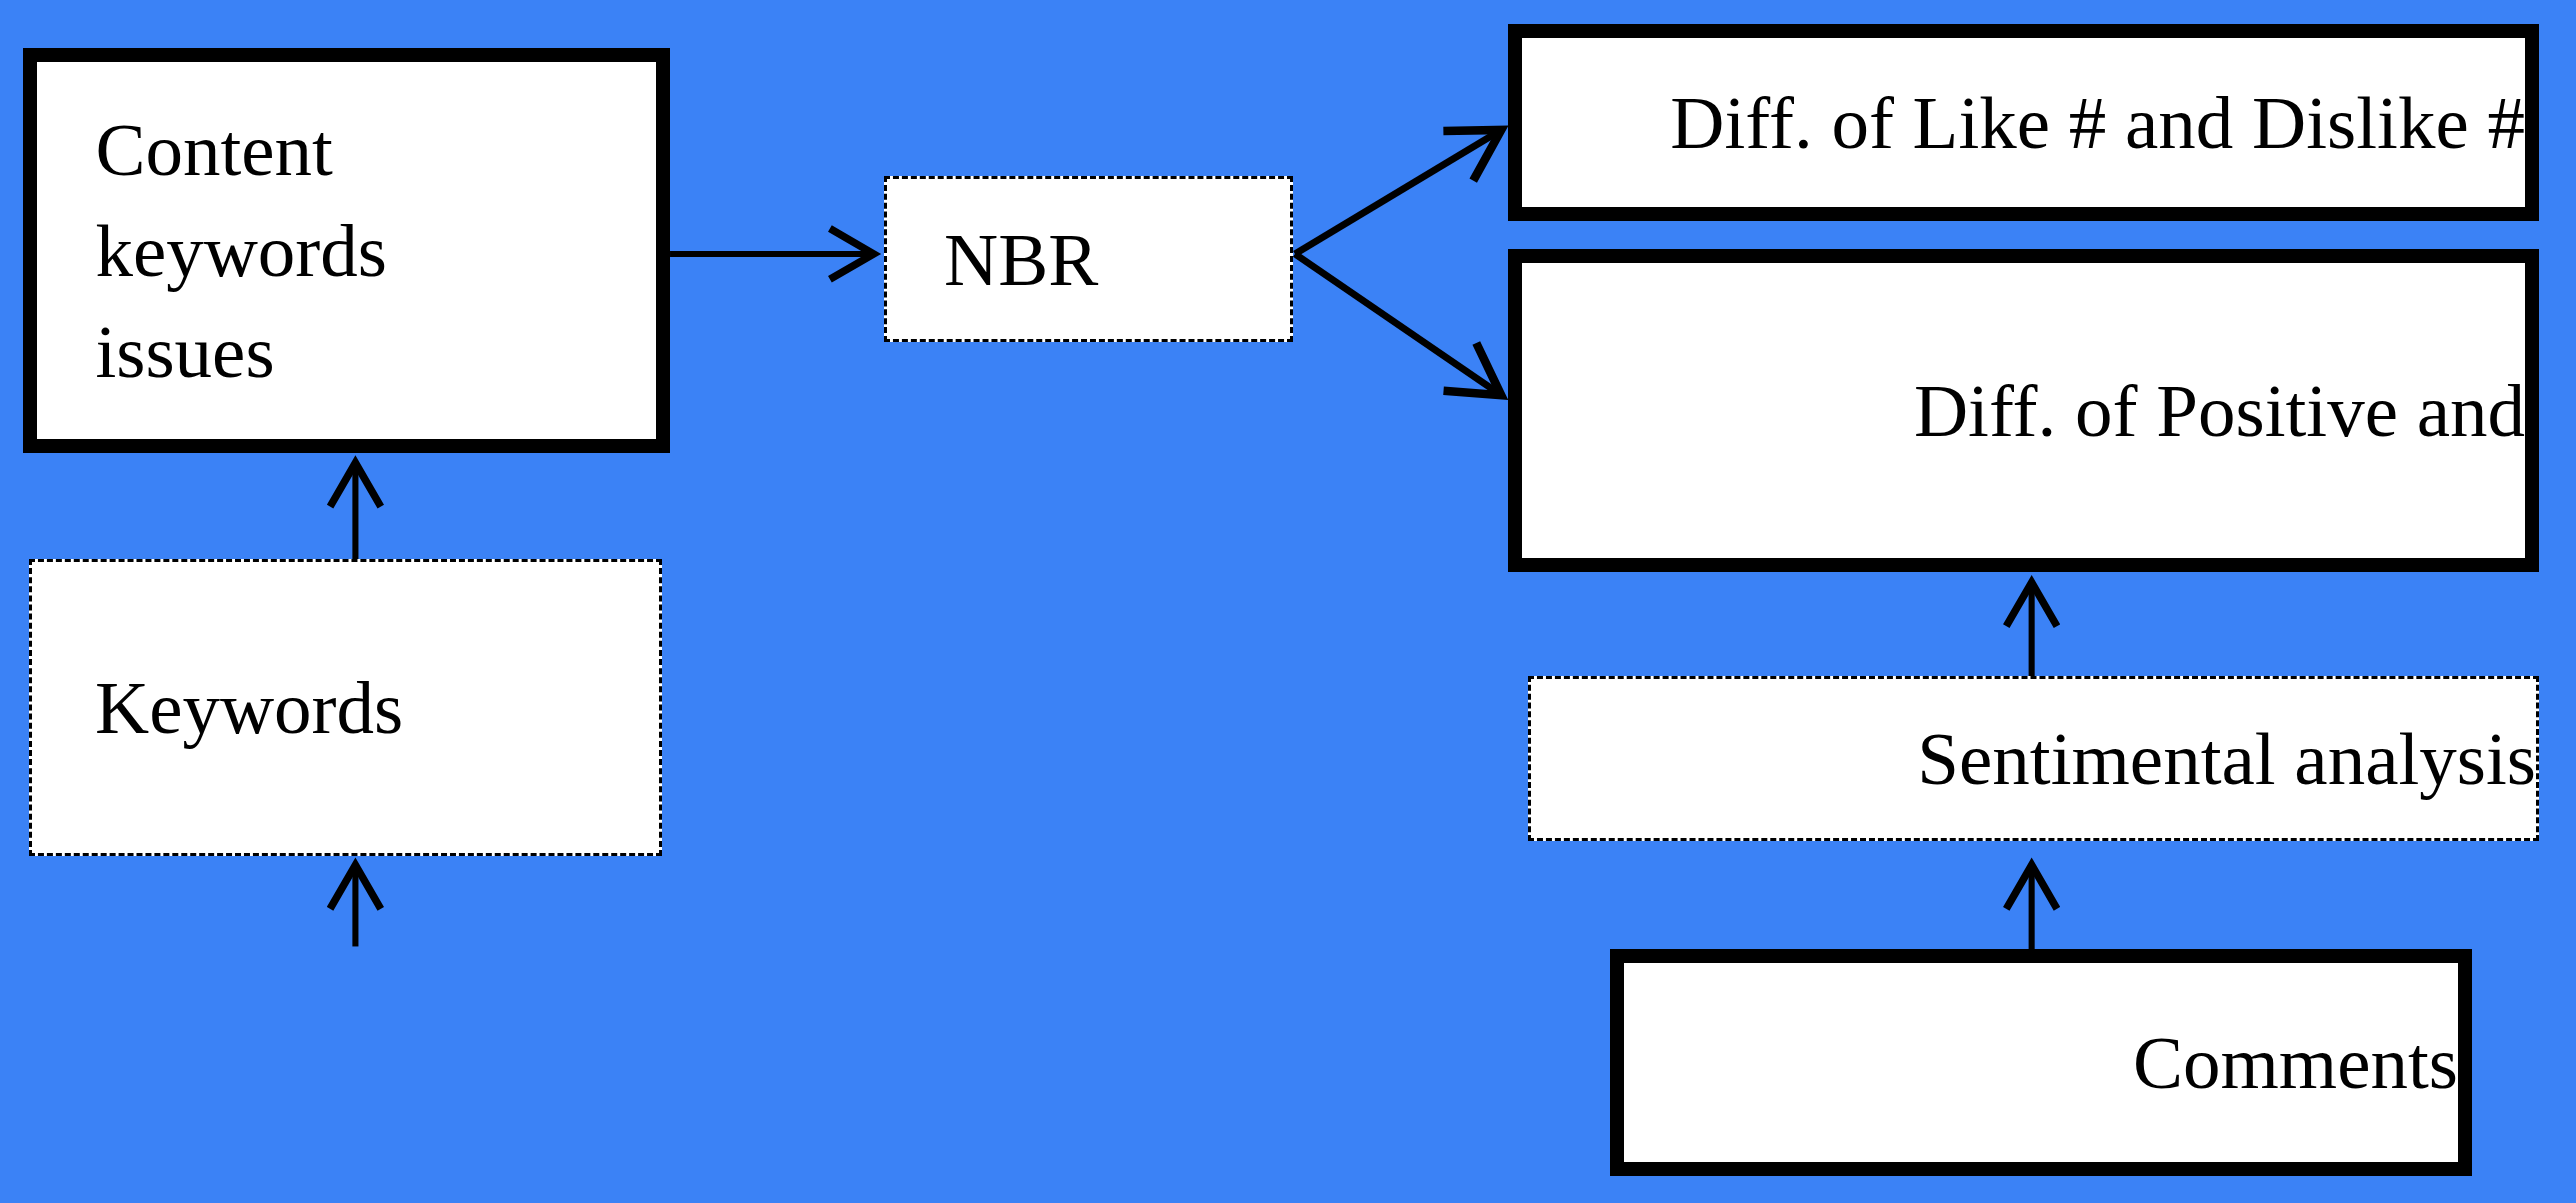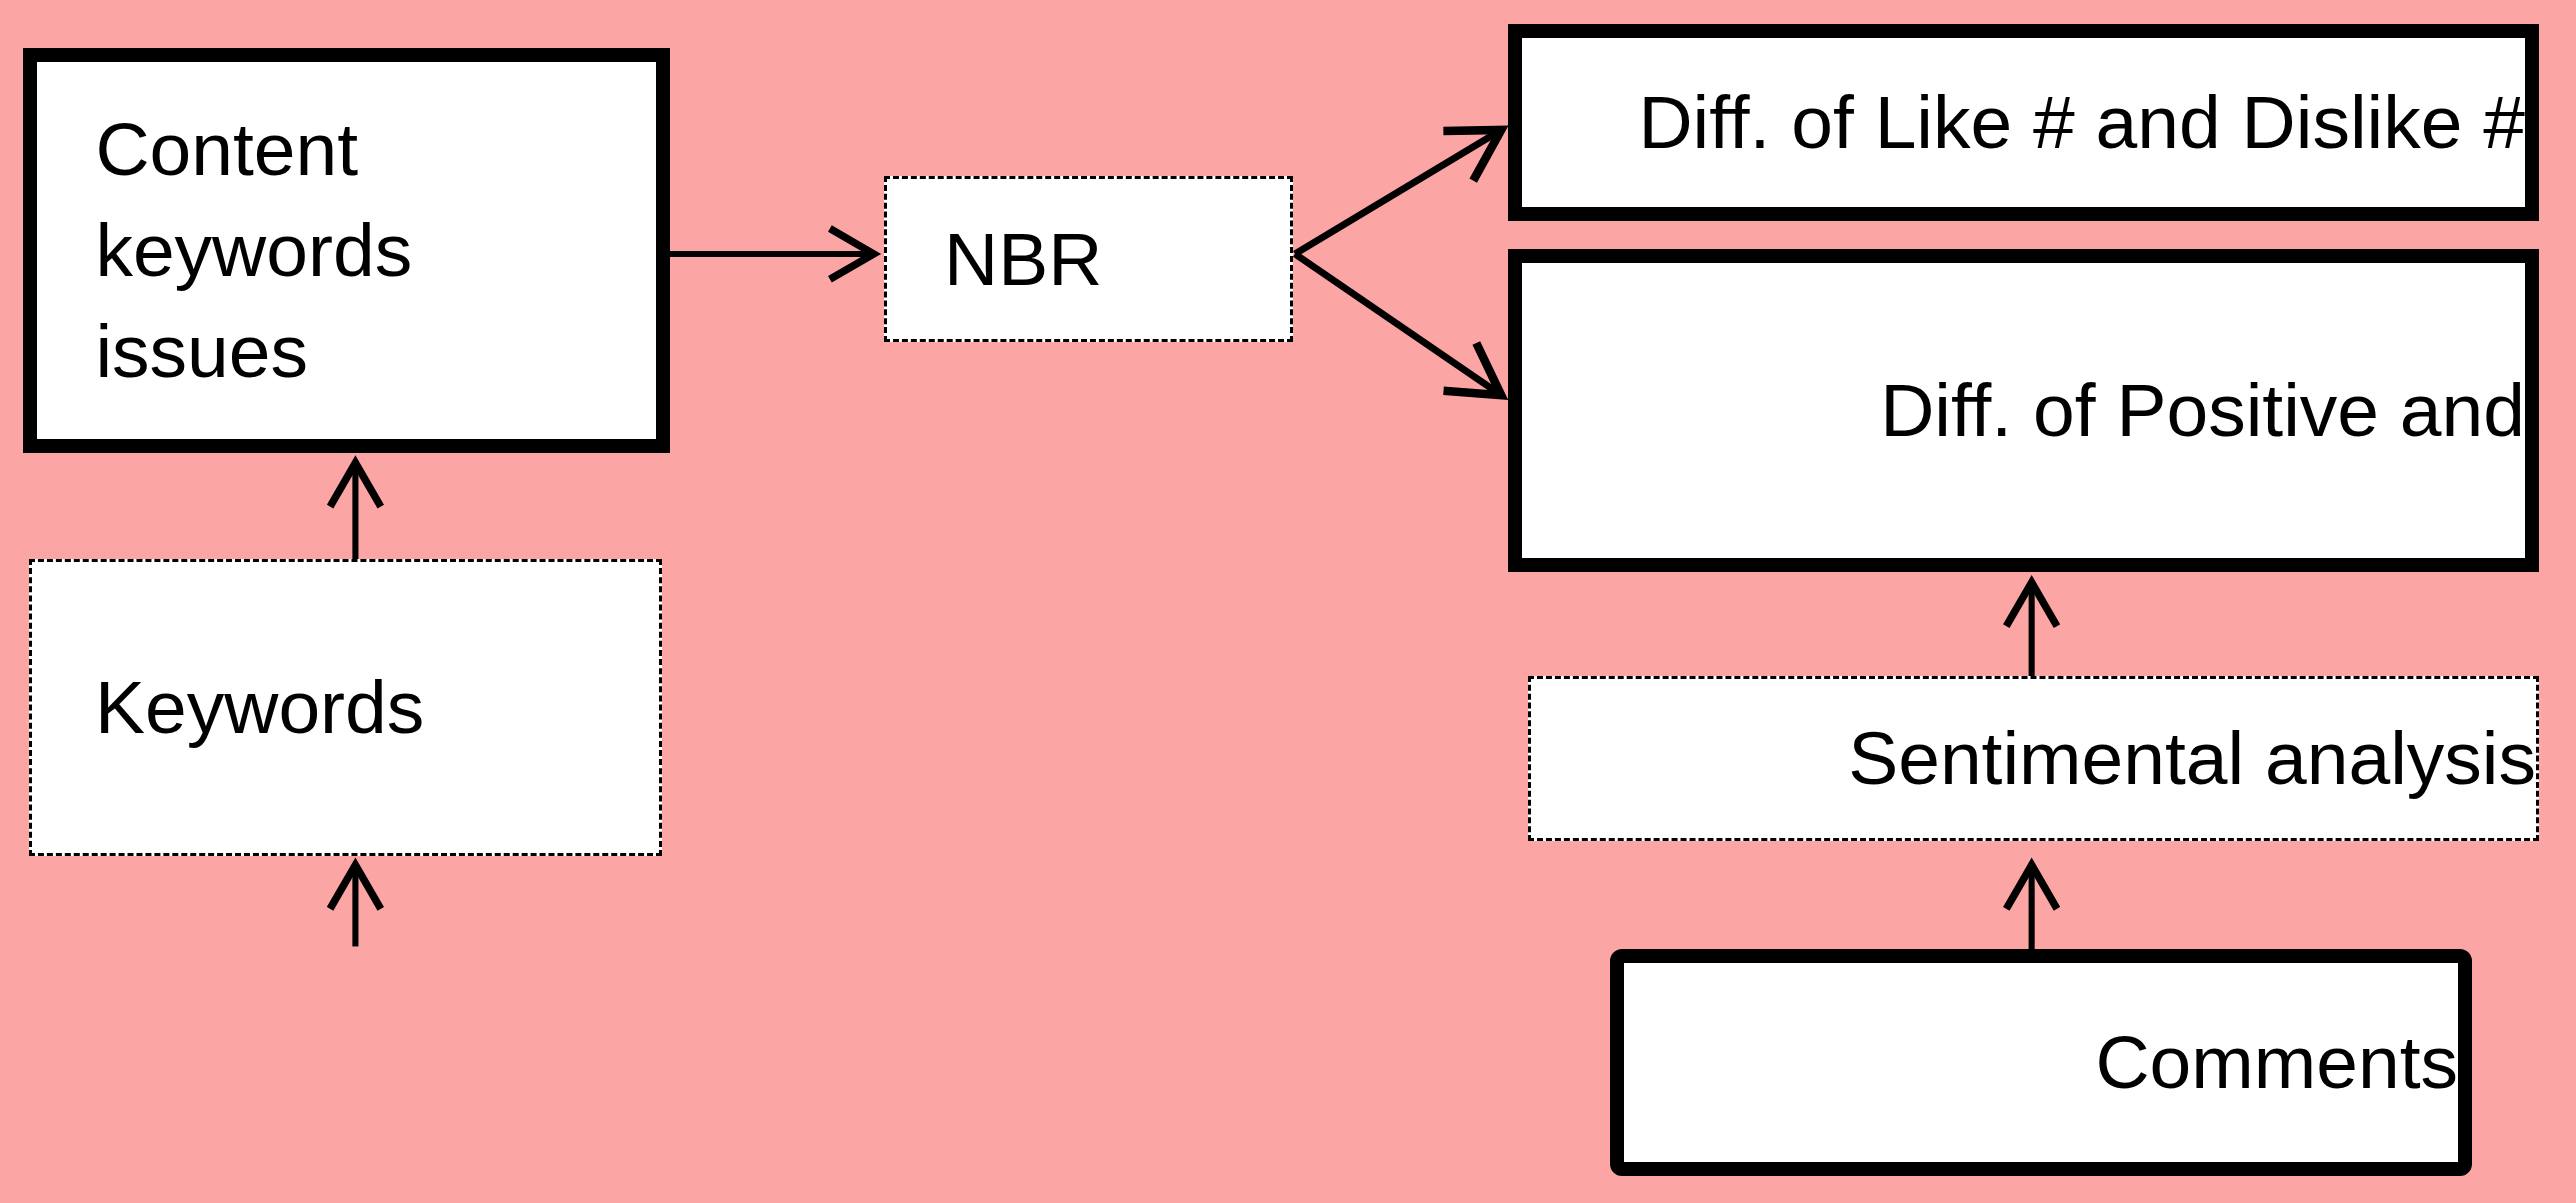--- a/index.html
+++ b/index.html
@@ -7,22 +7,22 @@
     padding: 0;
     background: #ffffff;
     width: 2576px;
     height: 1203px;
     overflow: hidden;
   }
   #canvas {
     position: relative;
     width: 2576px;
     height: 1203px;
-    background: #fca5a5;
-    font-family: Liberation Sans, sans-serif;
+    background: #3b82f6;
+    font-family: Liberation Serif, serif;
     color: #000000;
   }
   #arrow-layer {
     position: absolute;
     left: 0; top: 0;
     width: 2576px;
     height: 1203px;
   }
   .node {
     position: absolute;
@@ -41,21 +41,21 @@
   .node.text-center { align-items: flex-end; text-align: center; }
 
   
   #node-content-keywords   { left: 23.4px;   top: 48px;   width: 647px;  height: 405px; padding-left: 58px; }
   #node-retrieving         { left: 29px;   top: 559px;  width: 633px;  height: 297px; padding-left: 63px; }
   #node-video-contents     { left: 23.4px;   top: 945px; width: 647px;  height: 231px; }
   #node-nbr                { left: 884px; top: 176px;  width: 409px;  height: 166px; padding-left: 57px; }
   #node-diff-like          { left: 1508px; top: 24px;   width: 1031px; height: 197px; }
   #node-diff-positive      { left: 1508px; top: 249px;  width: 1031px; height: 323px; line-height: 113px; }
   #node-sentimental        { left: 1528px; top: 676px;  width: 1011px; height: 165px; }
-  #node-comments           { left: 1610px; top: 949px; width: 862px;  height: 227px; border-radius: 12px; }
+  #node-comments           { left: 1610px; top: 949px; width: 862px;  height: 227px; }
 
   .label-line { display: block; }
 </style>
 </head>
 <body>
 
 <div id="canvas">
 
   <svg id="arrow-layer" viewBox="0 0 2972 1388" xmlns="http://www.w3.org/2000/svg">
     <defs>

